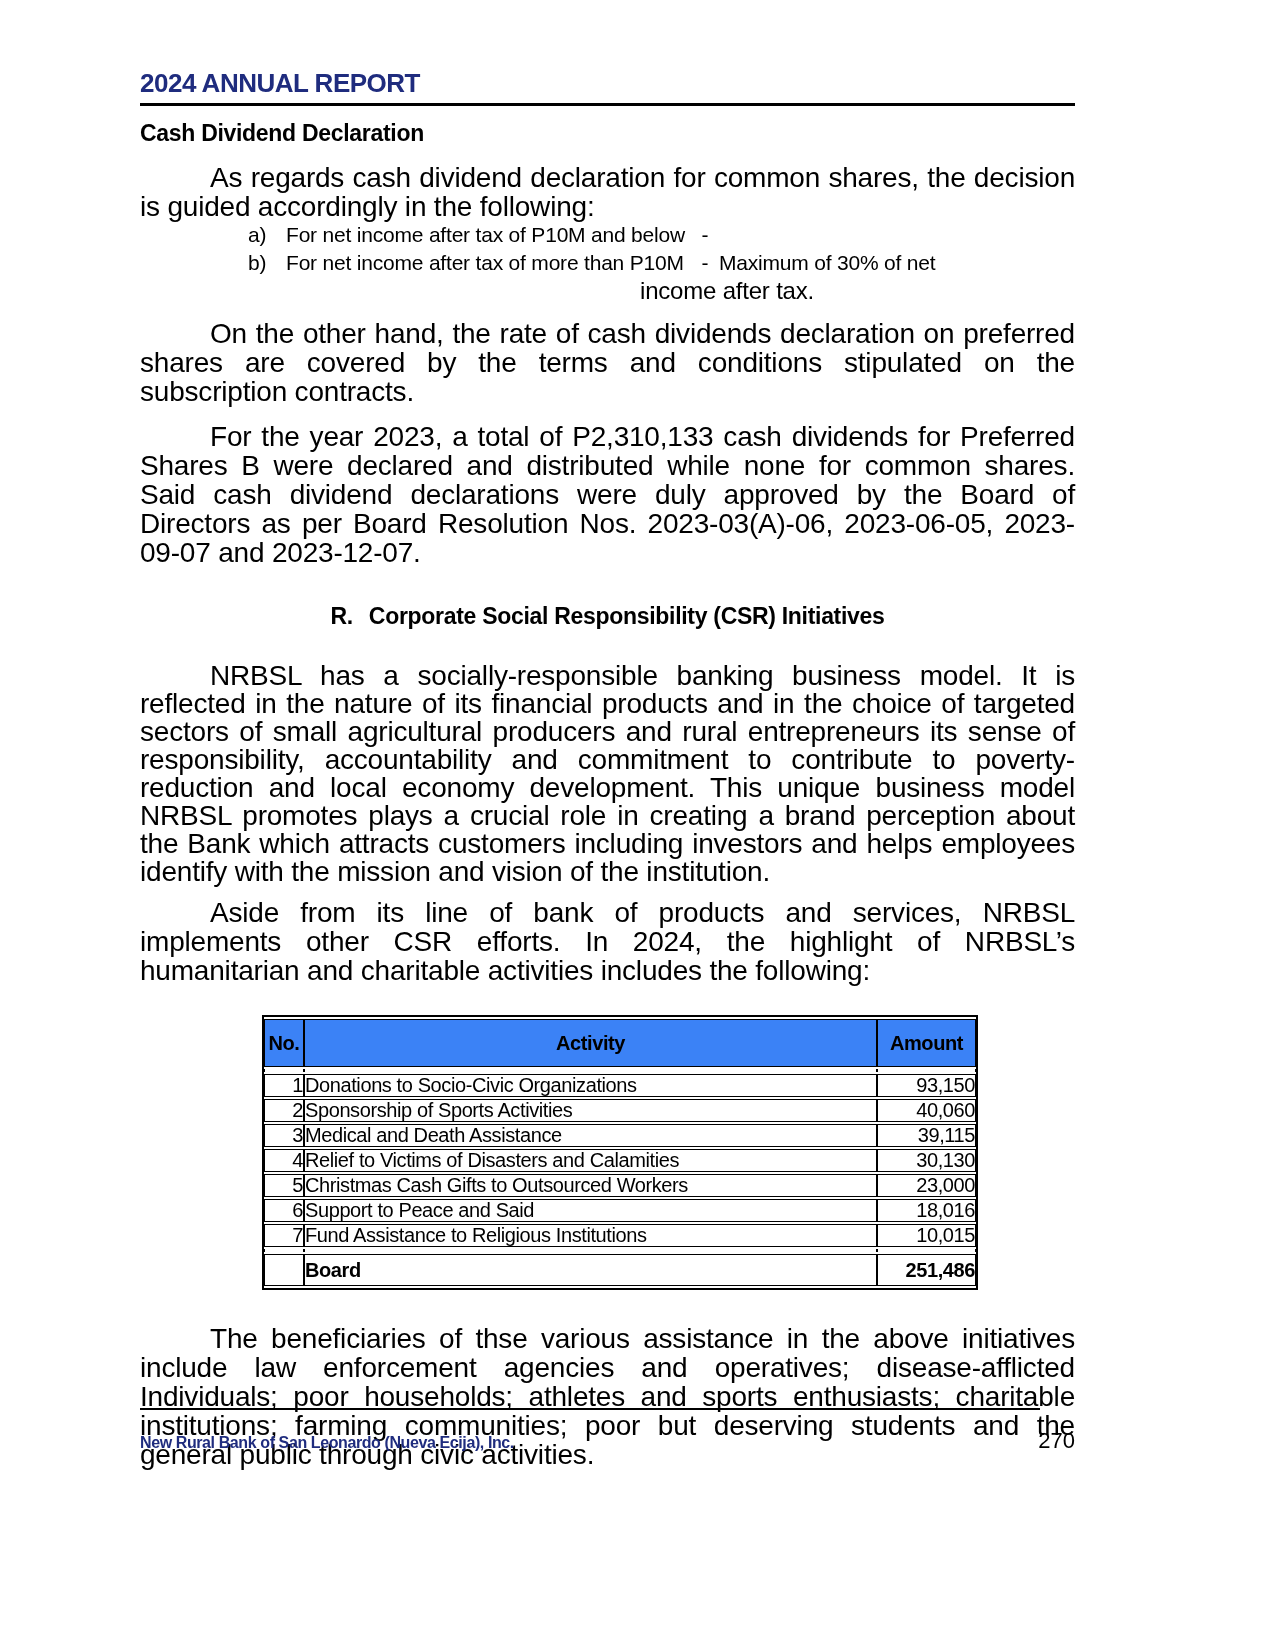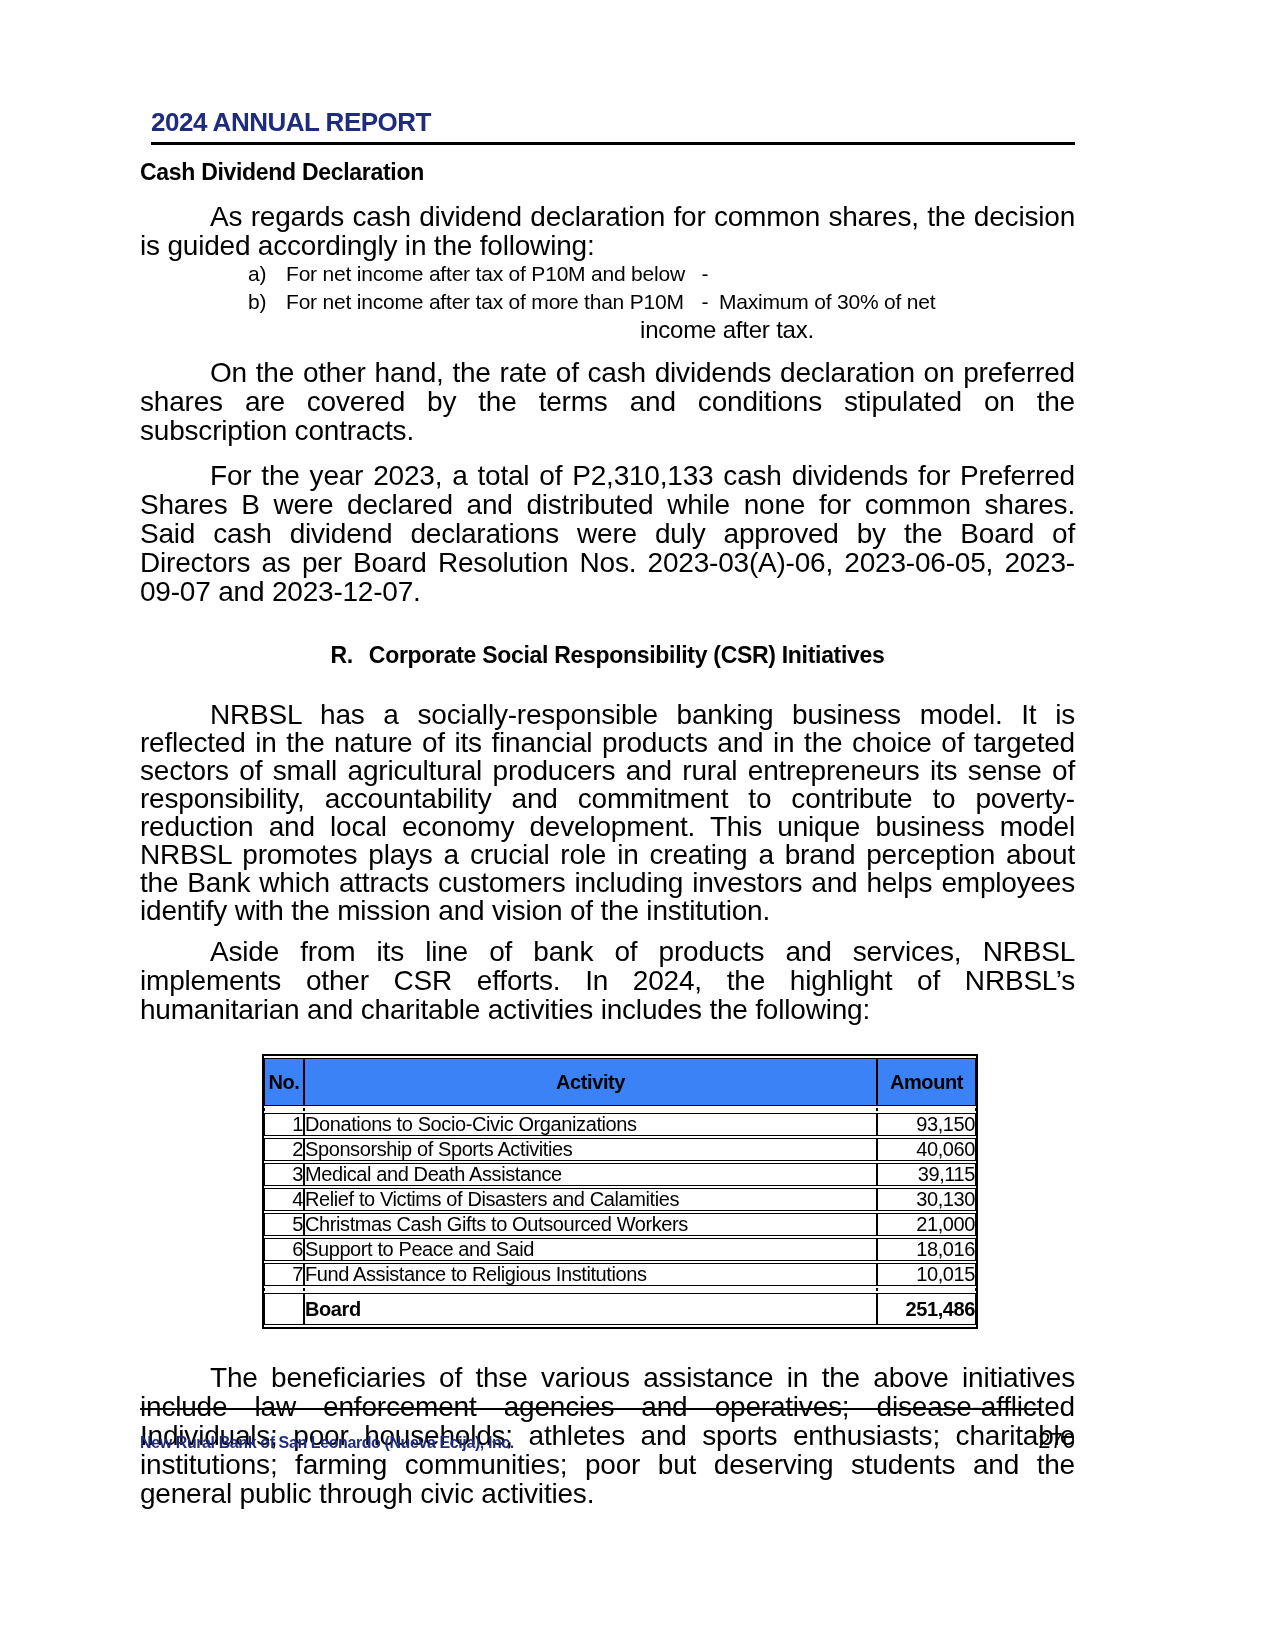--- a/index.html
+++ b/index.html
@@ -14,24 +14,23 @@
   }
   .content {
     position: absolute;
     left: 140px;
     top: 0;
     width: 935px;
   }
 
   
   .report-header {
-    padding-top: 108px;
+    padding-top: 69px;
     padding-bottom: 6px;
     border-bottom: 3px solid #000000;
-    margin-left: 11px;
   }
   .report-title {
     font-size: 26px;
     font-weight: bold;
     color: #1F2C7E;
     letter-spacing: -0.5px;
     line-height: 28px;
   }
 
   
@@ -226,21 +225,21 @@
             <td class="c-amt">39,115</td>
           </tr>
           <tr>
             <td class="c-no">4</td>
             <td class="c-act">Relief to Victims of Disasters and Calamities</td>
             <td class="c-amt">30,130</td>
           </tr>
           <tr>
             <td class="c-no">5</td>
             <td class="c-act">Christmas Cash Gifts to Outsourced Workers</td>
-            <td class="c-amt">21,000</td>
+            <td class="c-amt">23,000</td>
           </tr>
           <tr>
             <td class="c-no">6</td>
             <td class="c-act">Support to Peace and Said</td>
             <td class="c-amt">18,016</td>
           </tr>
           <tr>
             <td class="c-no">7</td>
             <td class="c-act">Fund Assistance to Religious Institutions</td>
             <td class="c-amt">10,015</td>

